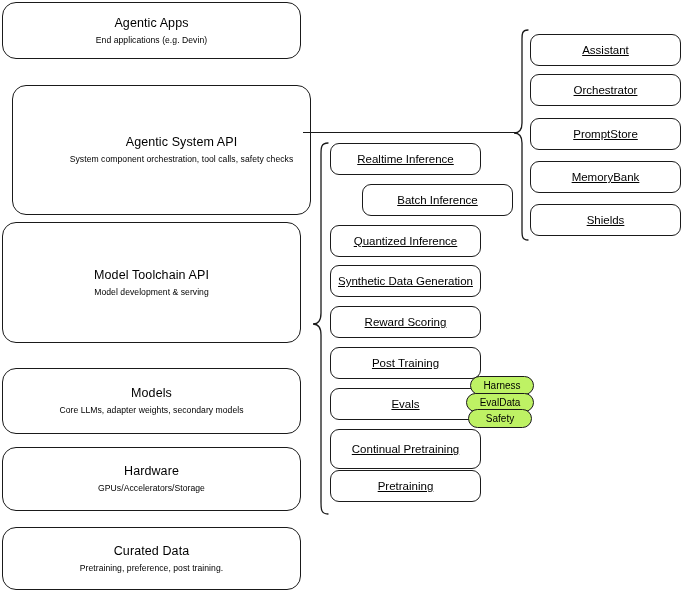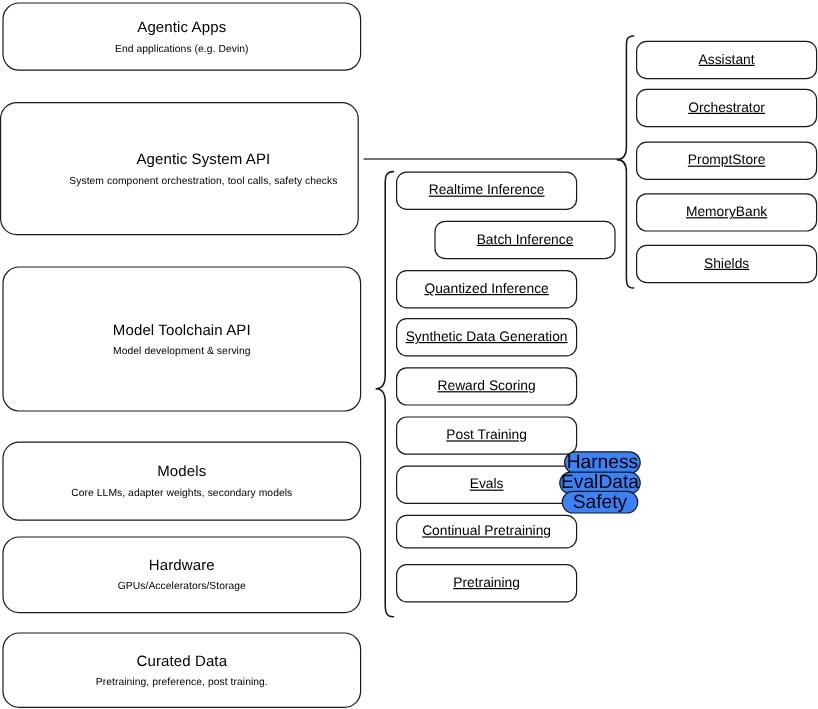--- a/index.html
+++ b/index.html
@@ -55,25 +55,25 @@
   .mid-box .label, .right-box .label {
     font-size: 11.5px;
     line-height: 14px;
     text-decoration: underline;
   }
   .pill {
     position: absolute;
     box-sizing: border-box;
     border: 1.3px solid #1a1a1a;
     border-radius: 10px;
-    background: #3b82f6;
+    background: #bef264;
     display: flex;
     align-items: center;
     justify-content: center;
-    font-size: 16px;
+    font-size: 10px;
     line-height: 13px;
   }
   
   .connector-line {
     position: absolute;
     background: #1a1a1a;
     height: 1.2px;
   }
   .brace {
     position: absolute;
@@ -83,21 +83,21 @@
 </head>
 <body>
 
 <div class="canvas">
 
   <div class="rbox stack-box" style="left:2px; top:2px; width:299px; height:57px;">
     <div class="title">Agentic Apps</div>
     <div class="subtitle">End applications (e.g. Devin)</div>
   </div>
 
-  <div class="rbox stack-box" style="left:0; top:85px; width:299px; height:111px;padding-left:40px;">
+  <div class="rbox stack-box" style="left:12px; top:85px; width:299px; height:130px;padding-left:40px;">
     <div class="title">Agentic System API</div>
     <div class="subtitle">System component orchestration, tool calls, safety checks</div>
   </div>
 
   <div class="rbox stack-box" style="left:2px; top:368px; width:299px; height:66px;">
     <div class="title">Models</div>
     <div class="subtitle">Core LLMs, adapter weights, secondary models</div>
   </div>
 
   <div class="rbox stack-box" style="left:2px; top:222px; width:299px; height:121px;">
@@ -137,21 +137,21 @@
   </div>
   <div class="rbox mid-box" style="left:330px; top:306px; width:151px; height:32px;">
     <div class="label">Reward Scoring</div>
   </div>
   <div class="rbox mid-box" style="left:330px; top:347px; width:151px; height:32px;">
     <div class="label">Post Training</div>
   </div>
   <div class="rbox mid-box" style="left:330px; top:388px; width:151px; height:32px;">
     <div class="label">Evals</div>
   </div>
-  <div class="rbox mid-box" style="left:330px; top:429px; width:151px; height:28px;">
+  <div class="rbox mid-box" style="left:330px; top:429px; width:151px; height:40px;">
     <div class="label">Continual Pretraining</div>
   </div>
   <div class="rbox mid-box" style="left:330px; top:470px; width:151px; height:32px;">
     <div class="label">Pretraining</div>
   </div>
 
   <div class="pill" style="left:470px; top:376px; width:64px; height:19px;">
     <span>Harness</span>
   </div>
   <div class="pill" style="left:466px; top:393px; width:68px; height:19px;">

